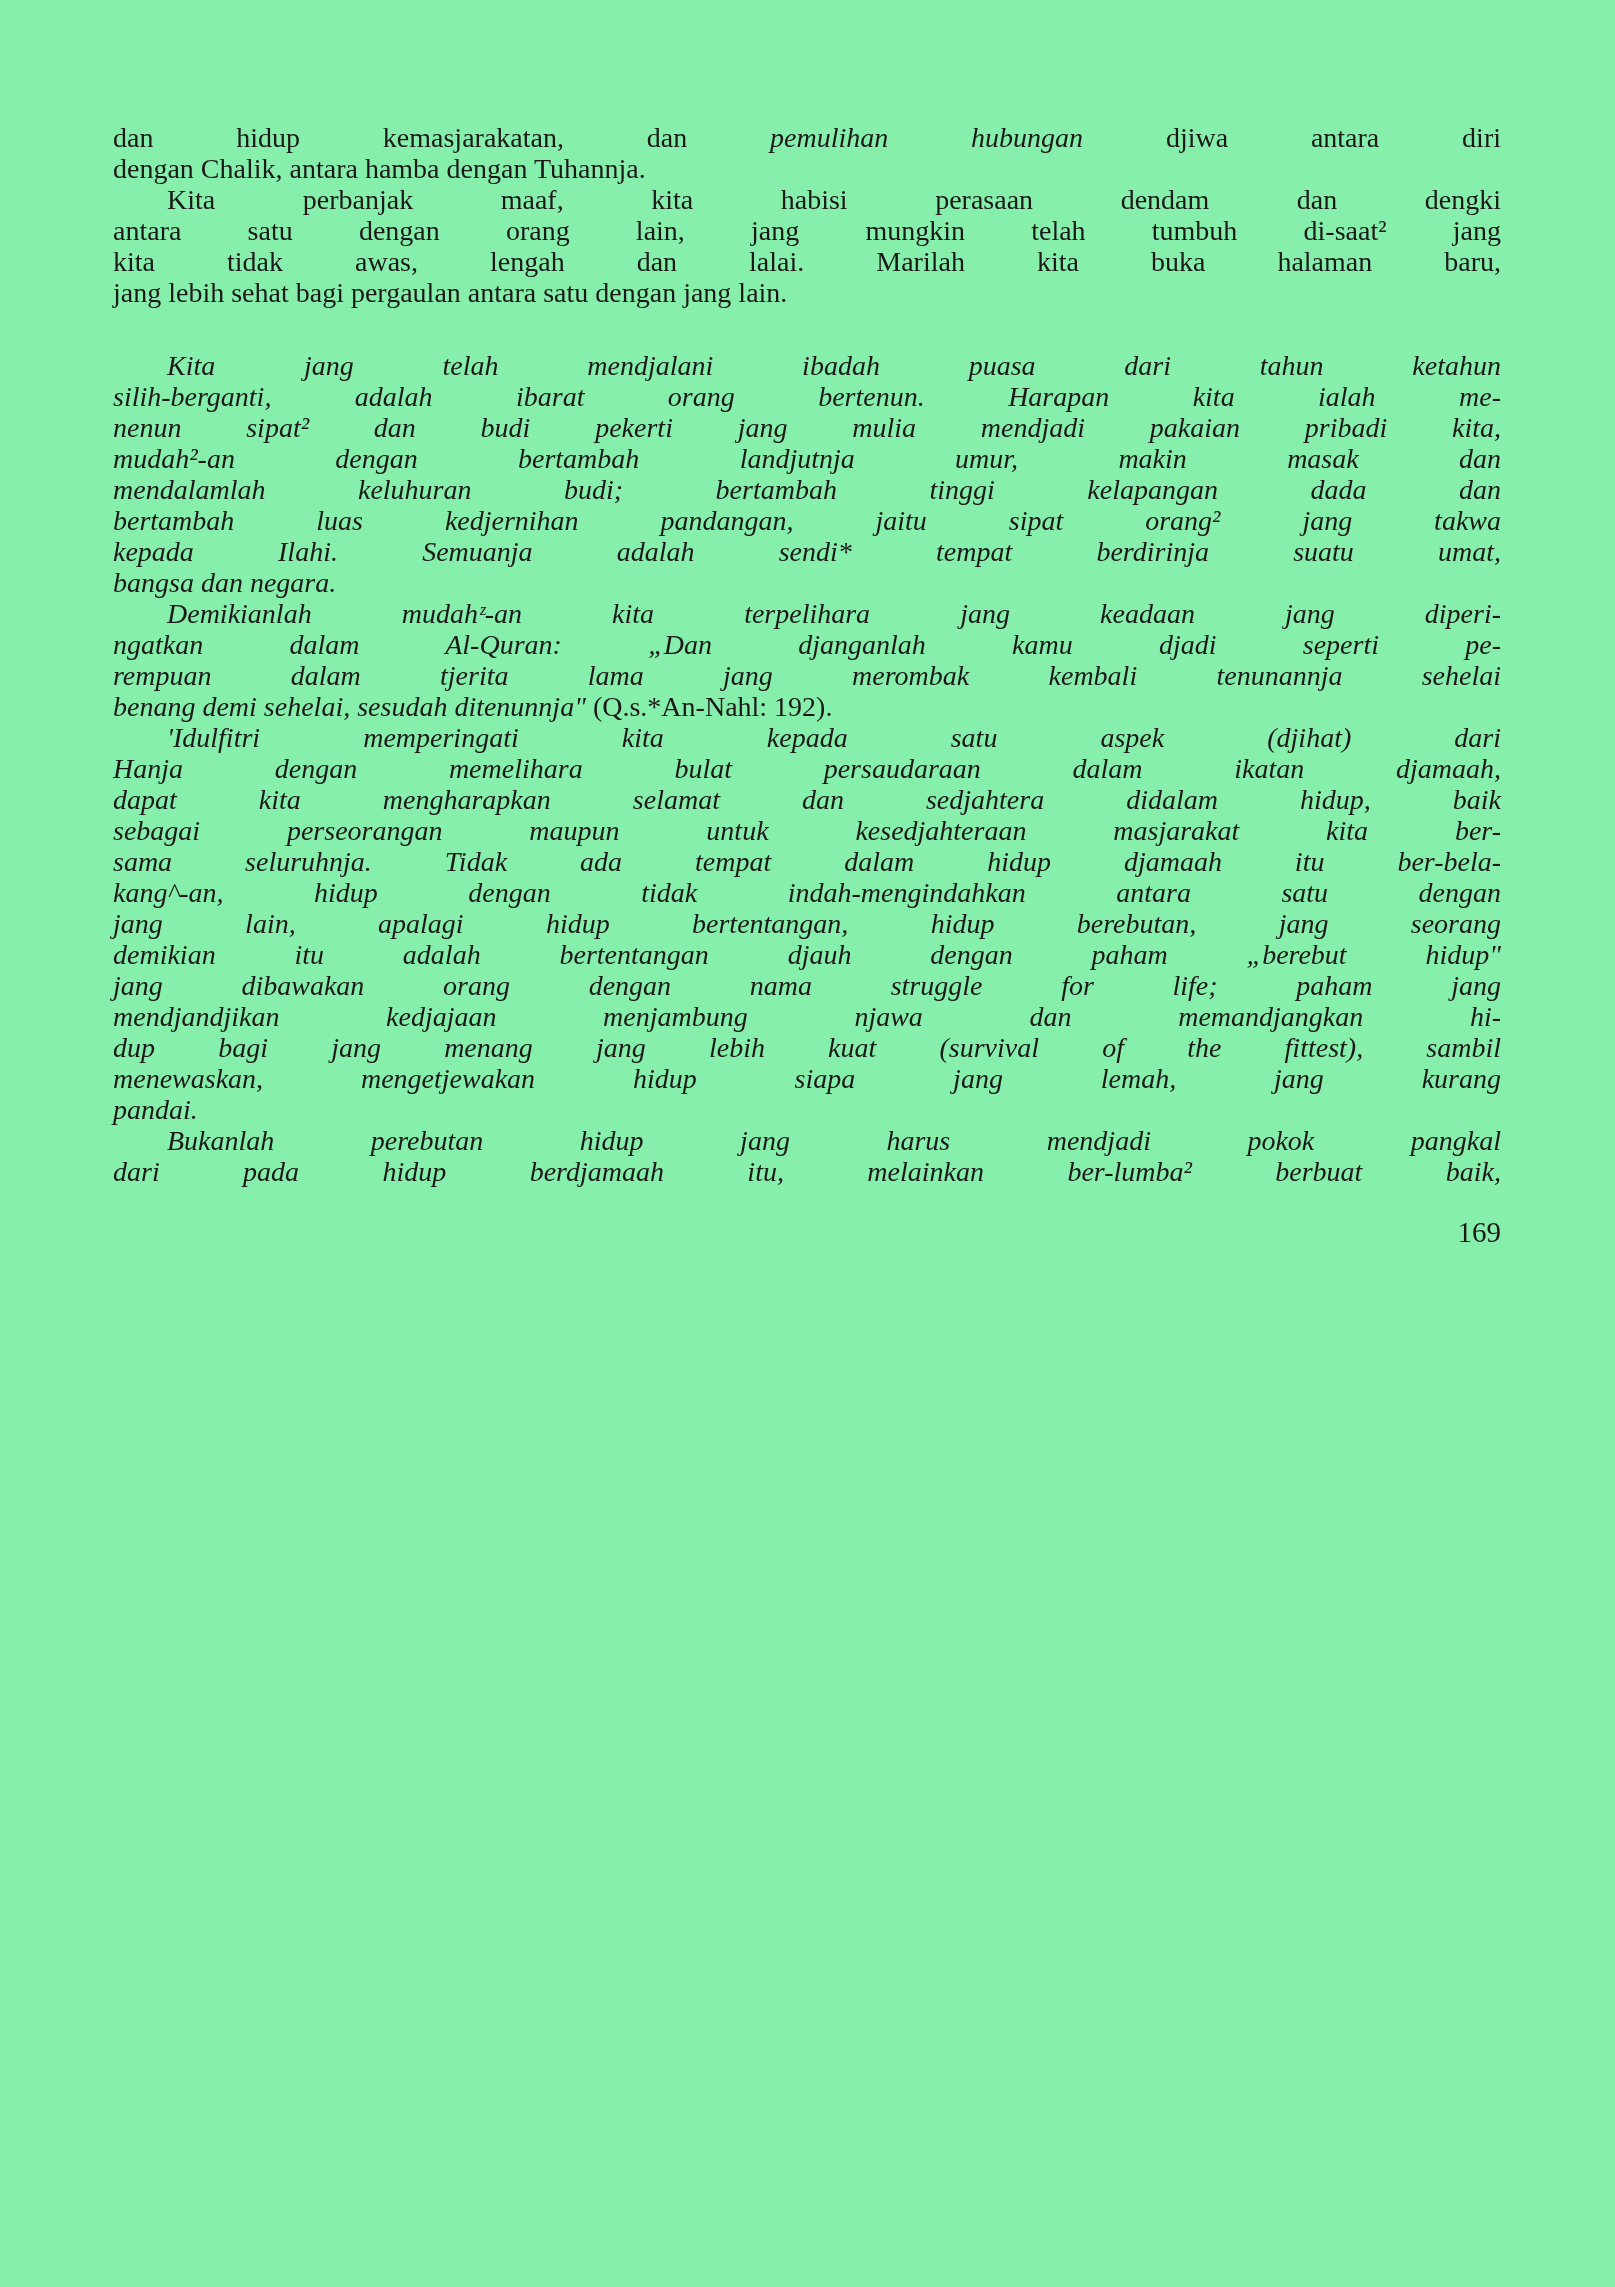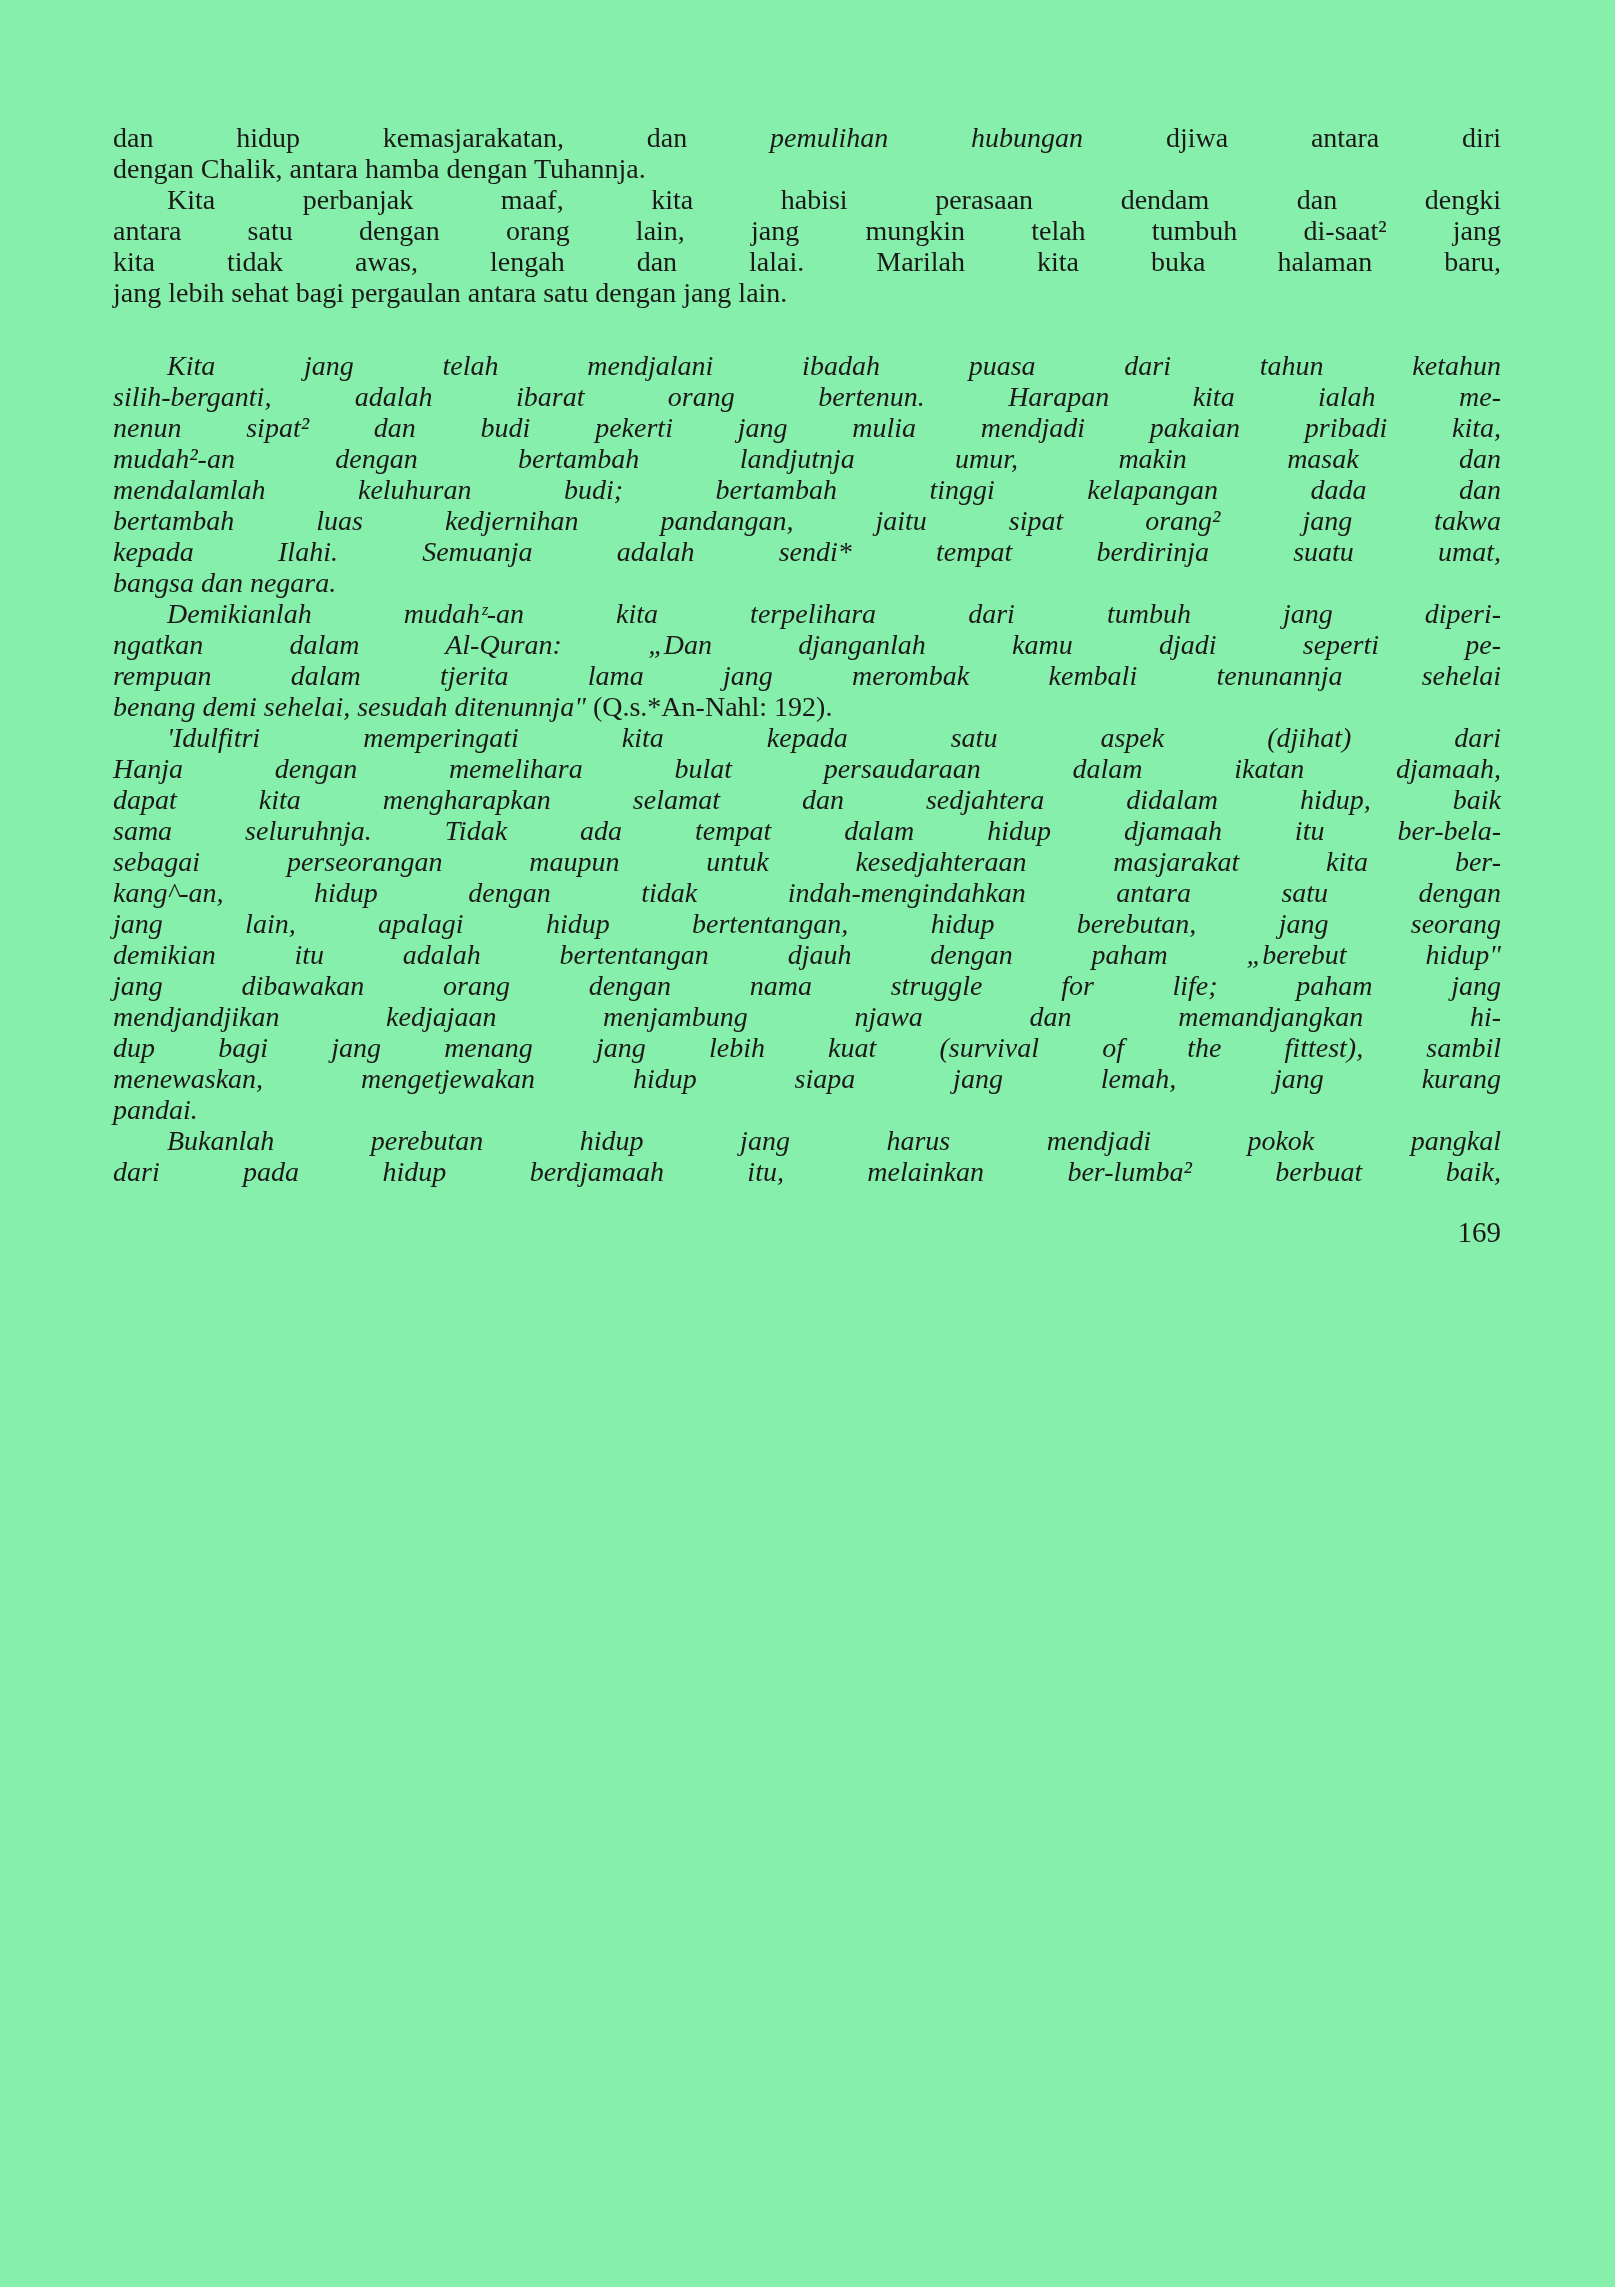--- a/index.html
+++ b/index.html
@@ -82,32 +82,32 @@
       <div class="ln">silih-berganti, adalah ibarat orang bertenun. Harapan kita ialah me-</div>
       <div class="ln">nenun sipat² dan budi pekerti jang mulia mendjadi pakaian pribadi kita,</div>
       <div class="ln">mudah²-an dengan bertambah landjutnja umur, makin masak dan</div>
       <div class="ln">mendalamlah keluhuran budi; bertambah tinggi kelapangan dada dan</div>
       <div class="ln">bertambah luas kedjernihan pandangan, jaitu sipat orang² jang takwa</div>
       <div class="ln">kepada Ilahi. Semuanja adalah sendi* tempat berdirinja suatu umat,</div>
       <div class="ln end">bangsa dan negara.</div>
     </section>
 
     <section class="para italic">
-      <div class="ln ind">Demikianlah mudahᶻ-an kita terpelihara dari tumbuh jang diperi-</div>
+      <div class="ln ind">Demikianlah mudahᶻ-an kita terpelihara jang keadaan jang diperi-</div>
       <div class="ln">ngatkan dalam Al-Quran: „Dan djanganlah kamu djadi seperti pe-</div>
       <div class="ln">rempuan dalam tjerita lama jang merombak kembali tenunannja sehelai</div>
       <div class="ln end"><span>benang demi sehelai, sesudah ditenunnja" </span><span class="rm">(Q.s.*An-Nahl: 192).</span></div>
     </section>
 
     <section class="para italic">
       <div class="ln ind">'Idulfitri memperingati kita kepada satu aspek (djihat) dari</div>
       <div class="ln">Hanja dengan memelihara bulat persaudaraan dalam ikatan djamaah,</div>
       <div class="ln">dapat kita mengharapkan selamat dan sedjahtera didalam hidup, baik</div>
+      <div class="ln">sebagai perseorangan maupun untuk kesedjahteraan masjarakat kita ber-</div>
       <div class="ln">sama seluruhnja. Tidak ada tempat dalam hidup djamaah itu ber-bela-</div>
-      <div class="ln">sebagai perseorangan maupun untuk kesedjahteraan masjarakat kita ber-</div>
       <div class="ln">kang^-an, hidup dengan tidak indah-mengindahkan antara satu dengan</div>
       <div class="ln">jang lain, apalagi hidup bertentangan, hidup berebutan, jang seorang</div>
     </section>
 
     <section class="para italic">
       <div class="ln">demikian itu adalah bertentangan djauh dengan paham „berebut hidup"</div>
       <div class="ln">jang dibawakan orang dengan nama struggle for life; paham jang</div>
       <div class="ln">mendjandjikan kedjajaan menjambung njawa dan memandjangkan hi-</div>
       <div class="ln">dup bagi jang menang jang lebih kuat (survival of the fittest), sambil</div>
       <div class="ln">menewaskan, mengetjewakan hidup siapa jang lemah, jang kurang</div>

